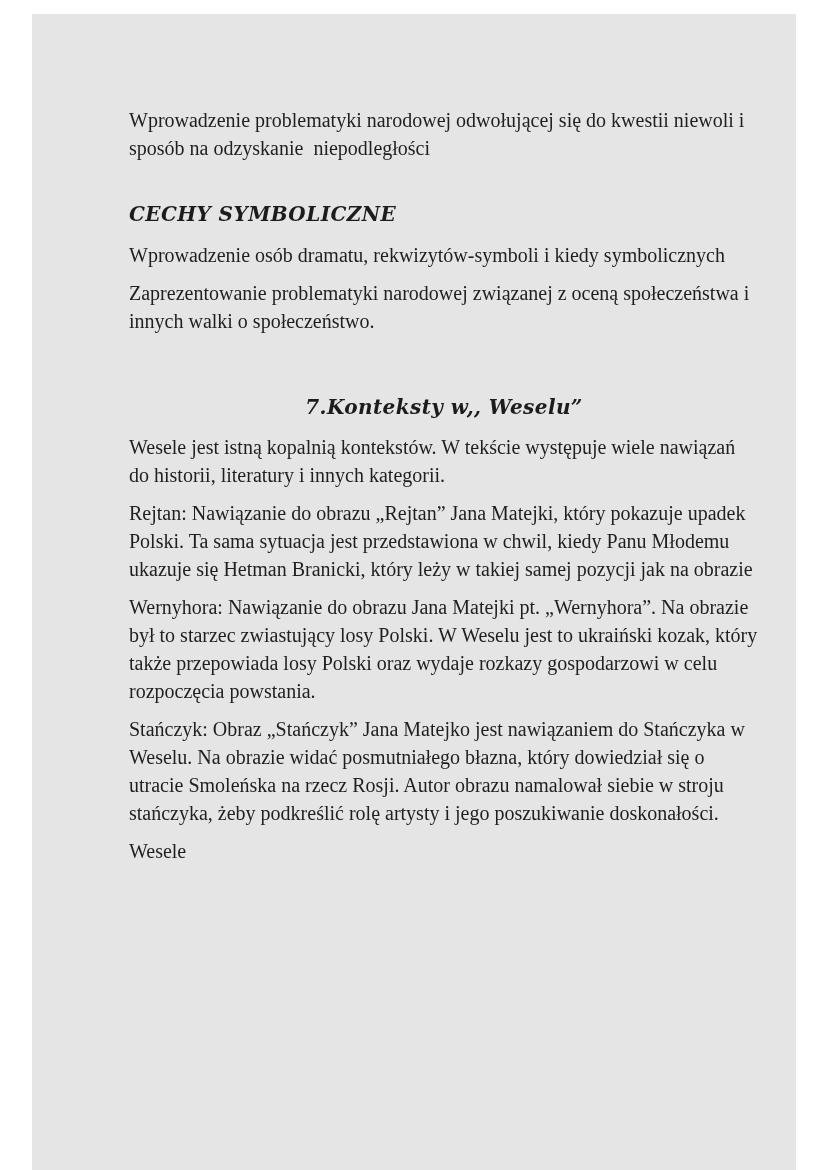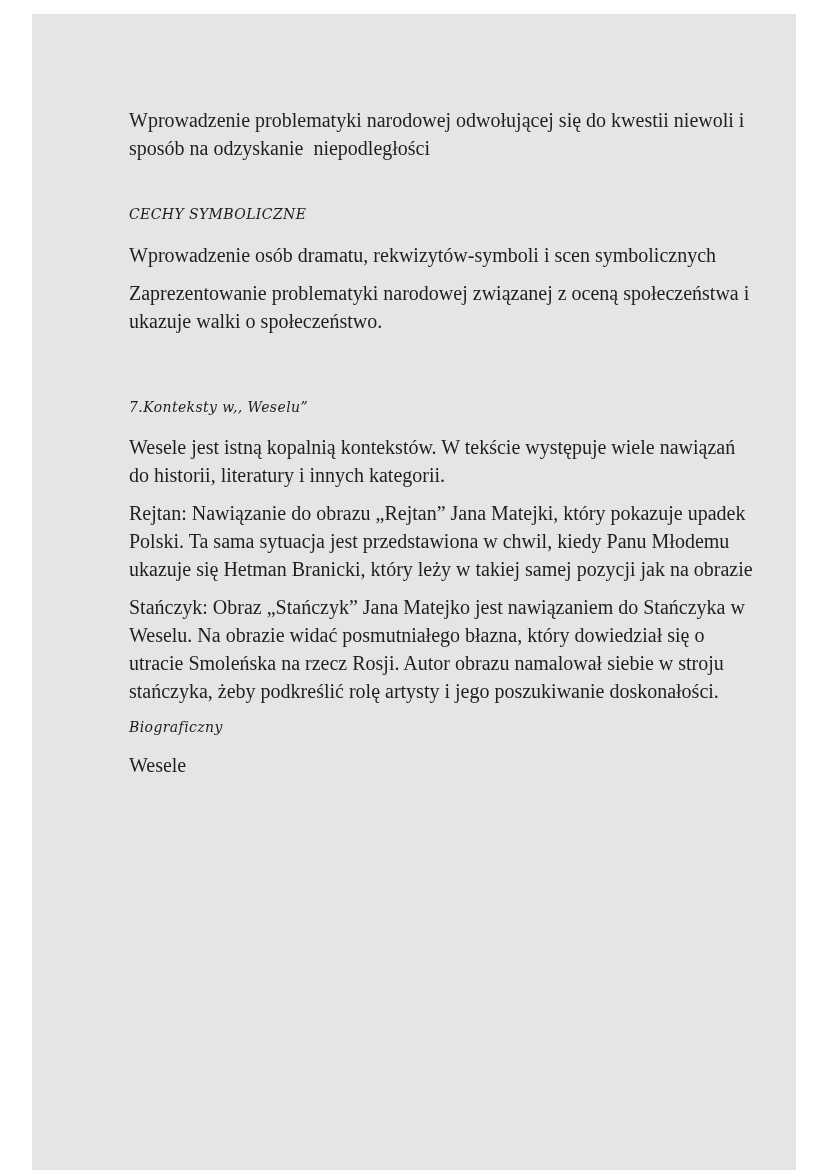--- a/index.html
+++ b/index.html
@@ -20,56 +20,56 @@
   .body-p {
     font-size: 20px;
     line-height: 28px;
     margin: 0 0 10px 0;
     white-space: pre-wrap;
     color: #1f1f1f;
   }
   .script-h {
     font-family: "DejaVu Serif", serif;
     font-style: italic;
-    font-weight: 400;
-    font-size: 14px;
+    font-weight: 700;
+    font-size: 20px;
     line-height: 24px;
     letter-spacing: 0.4px;
     color: #1c1c1c;
   }
   .h-cechy       { margin: 40px 0 15px 0; }
-  .h-konteksty   { margin: 60px 0 14px 0; }
+  .h-konteksty   { margin: 60px 0 14px 0; text-align: center; }
   .h-artystyczny { margin: 4px 0 12px 0; }
   .h-biograficzny{ margin: 4px 0 12px 0; }
 </style>
 </head>
 <body>
 
 <div class="page">
   <div class="content">
 
     <p class="body-p">Wprowadzenie problematyki narodowej odwołującej się do kwestii niewoli i sposób na odzyskanie  niepodległości</p>
 
     <h2 class="script-h h-cechy">CECHY SYMBOLICZNE</h2>
 
 
-    <p class="body-p">Wprowadzenie osób dramatu, rekwizytów-symboli i scen symbolicznych</p>
+    <p class="body-p">Wprowadzenie osób dramatu, rekwizytów-symboli i kiedy symbolicznych</p>
 
 
-    <p class="body-p">Zaprezentowanie problematyki narodowej związanej z oceną społeczeństwa i ukazuje walki o społeczeństwo.</p>
+    <p class="body-p">Zaprezentowanie problematyki narodowej związanej z oceną społeczeństwa i innych walki o społeczeństwo.</p>
 
     <h2 class="script-h h-konteksty">7.Konteksty w,, Weselu”</h2>
 
     <p class="body-p">Wesele jest istną kopalnią kontekstów. W tekście występuje wiele nawiązań do historii, literatury i innych kategorii.</p>
 
 
 
     <p class="body-p">Rejtan: Nawiązanie do obrazu „Rejtan” Jana Matejki, który pokazuje upadek Polski. Ta sama sytuacja jest przedstawiona w chwil, kiedy Panu Młodemu ukazuje się Hetman Branicki, który leży w takiej samej pozycji jak na obrazie</p>
 
+    <p class="body-p">Wernyhora: Nawiązanie do obrazu Jana Matejki pt. „Wernyhora”. Na obrazie był to starzec zwiastujący losy Polski. W Weselu jest to ukraiński kozak, który także przepowiada losy Polski oraz wydaje rozkazy gospodarzowi w celu rozpoczęcia powstania.</p>
 
     <p class="body-p">Stańczyk: Obraz „Stańczyk” Jana Matejko jest nawiązaniem do Stańczyka w Weselu. Na obrazie widać posmutniałego błazna, który dowiedział się o utracie Smoleńska na rzecz Rosji. Autor obrazu namalował siebie w stroju stańczyka, żeby podkreślić rolę artysty i jego poszukiwanie doskonałości.</p>
 
-    <h3 class="script-h h-biograficzny">Biograficzny</h3>
 
     <p class="body-p">Wesele</p>
 
   </div>
 </div>
 
 </body></html>

